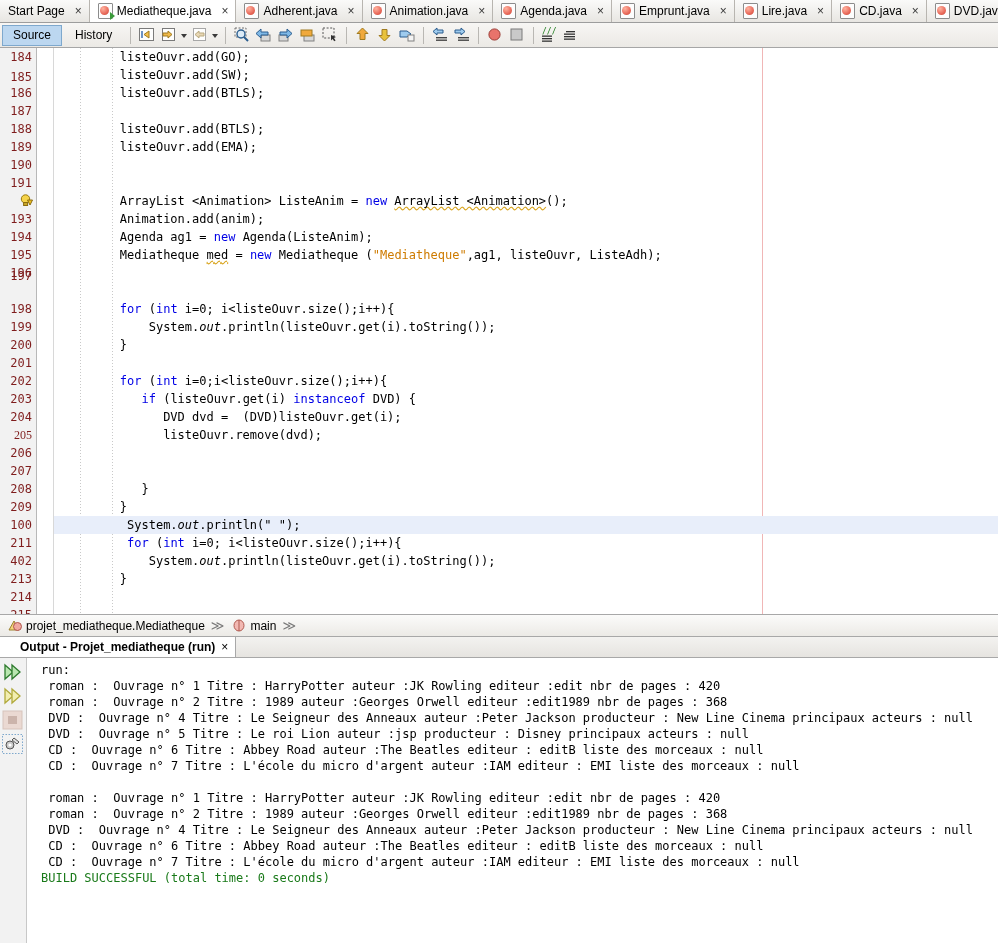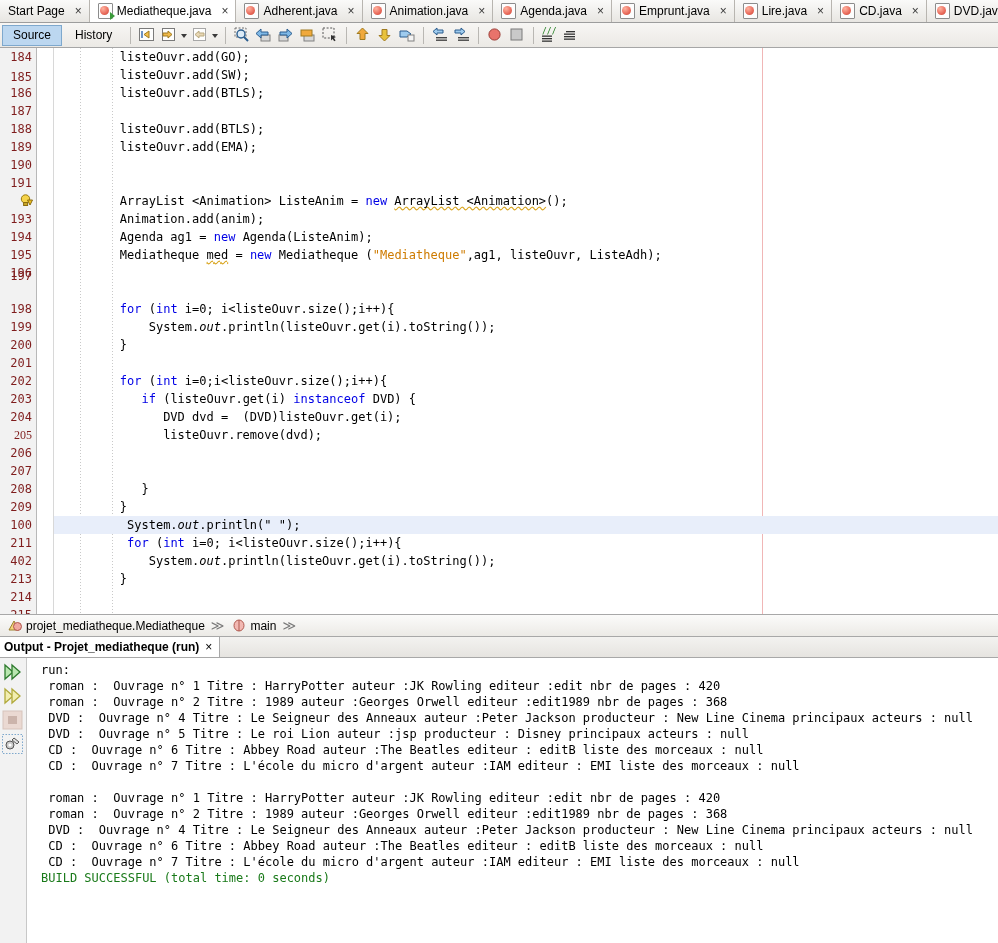--- a/index.html
+++ b/index.html
@@ -135,21 +135,21 @@
 
   
   .outputwin{flex:1 1 auto;display:flex;flex-direction:column;background:#fff;min-height:0;}
   .outputtabbar{
     height:20px;flex:0 0 auto;
     background:linear-gradient(to bottom,#f3f2f0 0%,#e6e4e0 100%);
     border-bottom:1px solid #a8a8a8;
     display:flex;align-items:stretch;
   }
   .outputtab{
-    display:flex;align-items:center;gap:6px;padding:0 7px 0 4px;
+    display:flex;align-items:center;gap:6px;padding:0 7px 0 20px;
     background:#ffffff;border-right:1px solid #a8a8a8;
     font-size:12px;font-weight:bold;color:#000;white-space:nowrap;
   }
   .outputtab .tclose{font-weight:normal;}
   .outputbody{flex:1 1 auto;display:flex;min-height:0;background:#fff;}
   .outgutter{
     width:26px;flex:0 0 auto;background:#f2f2f2;border-right:1px solid #c8c8c8;
     padding-top:4px;
   }
   .outbtn{width:22px;height:21px;margin:0 auto 3px auto;position:relative;}

